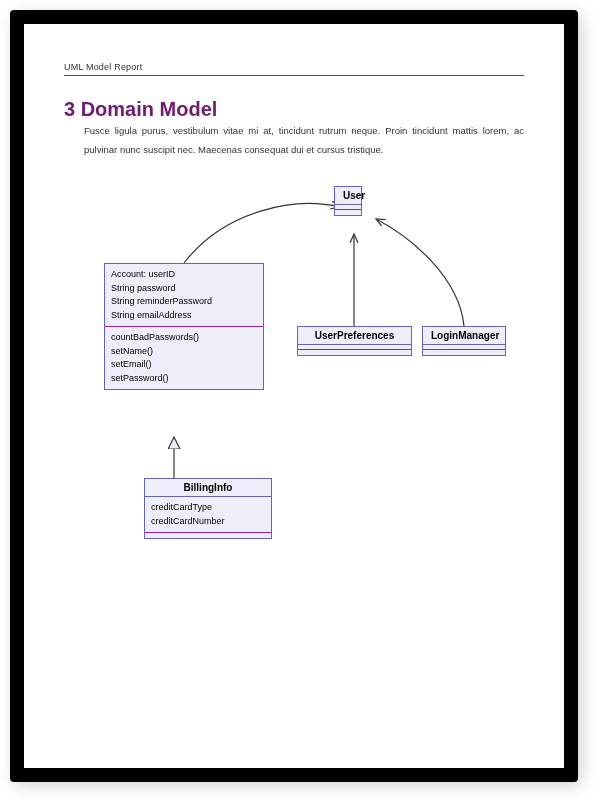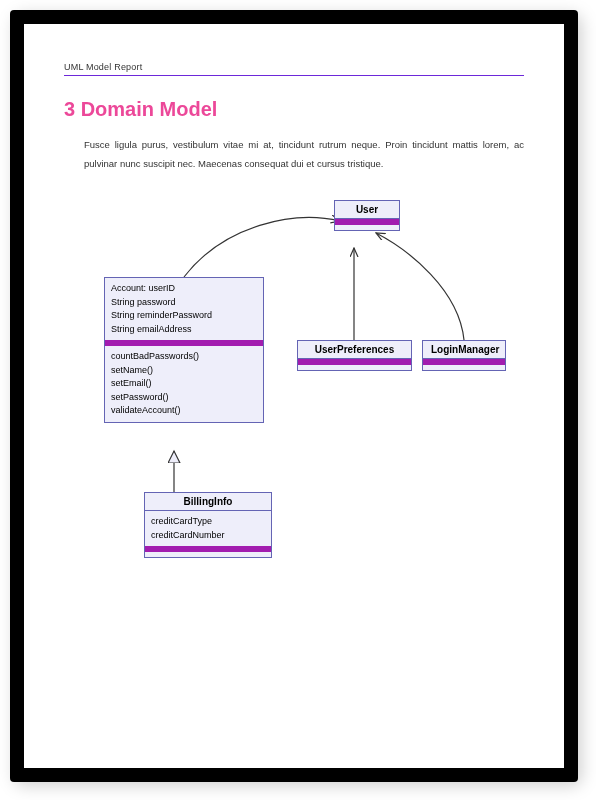--- a/index.html
+++ b/index.html
@@ -47,23 +47,22 @@
     .header-title {
       font-size: 9px;
       color: #333;
       border-bottom: 1px solid #6d28d9;
       padding-bottom: 3px;
       margin-bottom: 22px;
       letter-spacing: 0.2px;
     }
     .section-title {
       font-size: 20px;
-      color: #ec4899;
+      color: #701a75;
       font-weight: bold;
-      margin-bottom: 14px;
     }
     .body-text {
       font-size: 9.5px;
       color: #333;
       line-height: 2.0;
       text-align: justify;
       margin-bottom: 22px;
       margin-left: 20px;
     }
     .diagram-area {
@@ -79,21 +78,21 @@
     .uml-box .uml-title {
       font-size: 10px;
       font-weight: bold;
       text-align: center;
       padding: 3px 8px;
       border-bottom: 1px solid #6464B4;
     }
     .uml-box .uml-section {
       font-size: 9px;
       padding: 4px 6px;
-      border-bottom: 6px solid #a21caf;
+      border-bottom: 1px solid #a21caf;
       line-height: 1.5;
       min-height: 6px;
     }
     .uml-box .uml-section:last-child { border-bottom: none; }
     .uml-box .uml-section.empty-thin { padding: 0; height: 5px; min-height:0; }
     .uml-box .uml-section div { white-space: nowrap; }
     .footer-pager {
       position: absolute;
       bottom: 28px;
       left: 0;
@@ -138,39 +137,38 @@
 
           <path d="M 120 82 C 160 30, 230 15, 276 26" fill="none" stroke="#333" stroke-width="1.2" marker-end="url(#arrowhead)"></path>
 
           <path d="M 290 145 L 290 53" fill="none" stroke="#333" stroke-width="1.2" marker-end="url(#arrowhead)"></path>
 
           <path d="M 400 145 C 395 95, 345 55, 312 38" fill="none" stroke="#333" stroke-width="1.2" marker-end="url(#arrowhead)"></path>
 
           <path d="M 110 297 L 110 256" fill="none" stroke="#333" stroke-width="1.2" marker-end="url(#hollowtri)"></path>
         </svg>
 
-        <div class="uml-box" style="left:270px; top:5px; width:66px;">
+        <div class="uml-box" style="left:270px; top:5px; width:28px;">
           <div class="uml-title">User</div>
           <div class="uml-section empty-thin"></div>
           <div class="uml-section empty-thin"></div>
         </div>
 
         <div class="uml-box" style="left:40px; top:82px; width:160px;">
           <div class="uml-section">
             <div>Account: userID</div>
             <div>String password</div>
             <div>String reminderPassword</div>
             <div>String emailAddress</div>
           </div>
           <div class="uml-section">
             <div>countBadPasswords()</div>
             <div>setName()</div>
             <div>setEmail()</div>
             <div>setPassword()</div>
-            <div>validateAccount()</div>
           </div>
         </div>
 
         <div class="uml-box" style="left:233px; top:145px; width:115px;">
           <div class="uml-title">UserPreferences</div>
           <div class="uml-section empty-thin"></div>
           <div class="uml-section empty-thin"></div>
         </div>
 
         <div class="uml-box" style="left:358px; top:145px; width:84px;">

